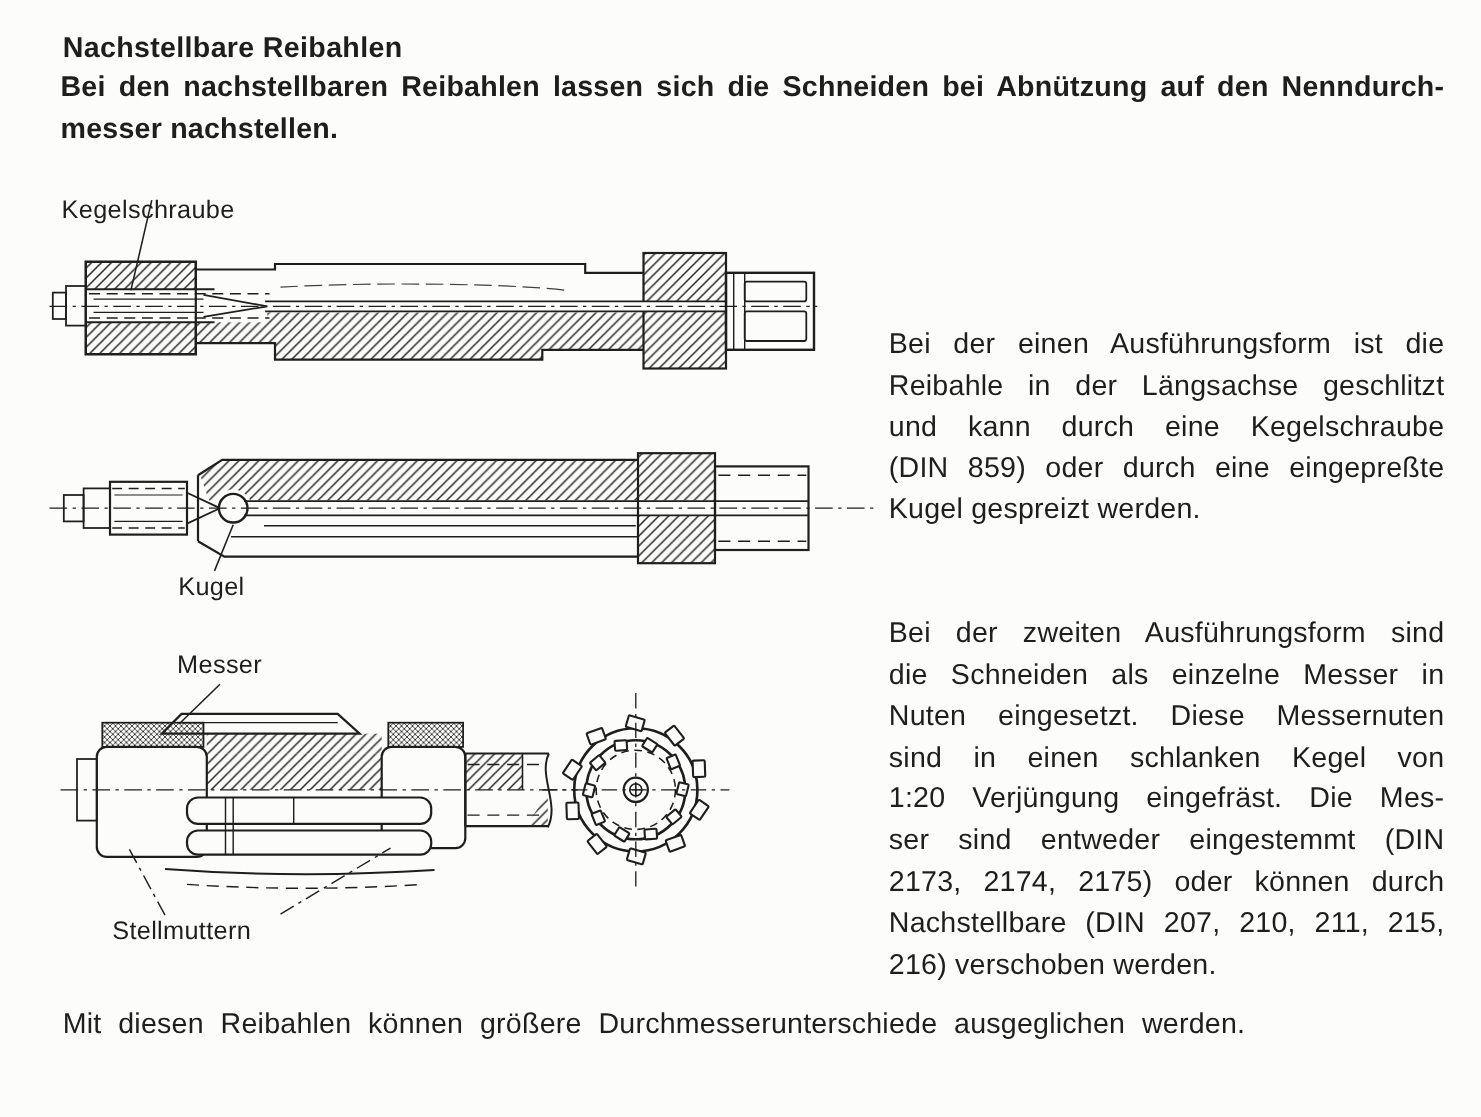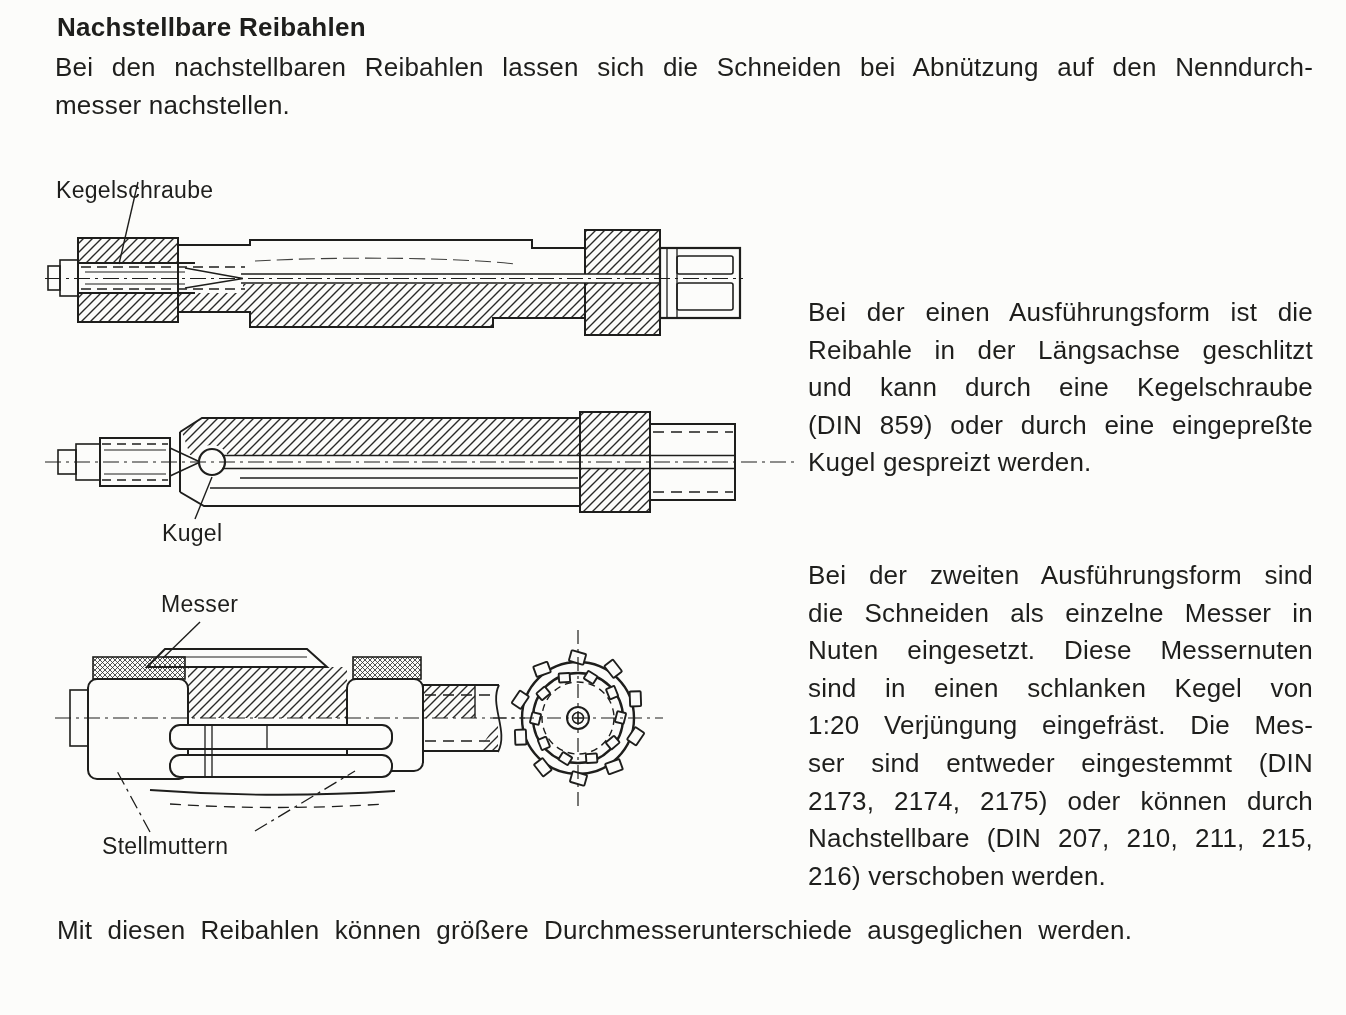--- a/index.html
+++ b/index.html
@@ -4,24 +4,24 @@
 <style>
   :root{ --ink:#1e1e1c; --paper:#fcfcfa; }
   html,body{margin:0;padding:0;}
   body{
     width:1346px;height:1015px;overflow:hidden;position:relative;
     background:var(--paper);color:var(--ink);
     font-family:"Liberation Sans","DejaVu Sans",sans-serif;
   }
   .abs{position:absolute;}
   .title{
-    left:57px;top:12px;font-size:26px;font-weight:bold;letter-spacing:.3px;
+    left:57px;top:28px;font-size:26px;font-weight:bold;letter-spacing:.3px;
   }
   .bodytext{font-size:26px;line-height:37.6px;letter-spacing:.2px;}
-  .intro{left:55px;top:49px;width:1258px;}
+  .intro{left:55px;top:60px;width:1258px;font-weight:bold;}
   .rcol1{left:808px;top:250px;width:505px;margin-top:44px;}
   .rcol2{left:808px;top:557px;width:505px;}
   .footerp{left:57px;top:910px;width:1268px;line-height:40px;}
   .footerp .jline{word-spacing:.30em;}
   .jline{text-align:justify;text-align-last:justify;}
   .jline.last{text-align-last:left;}
   .para-plain .jline{text-align:center;text-align-last:left;}
   .figlabel{font-size:23px;letter-spacing:.3px;z-index:5;}
   .lbl-kegelschraube{left:56px;top:177px;}
   .lbl-kugel{left:162px;top:520px;text-align:center;}

